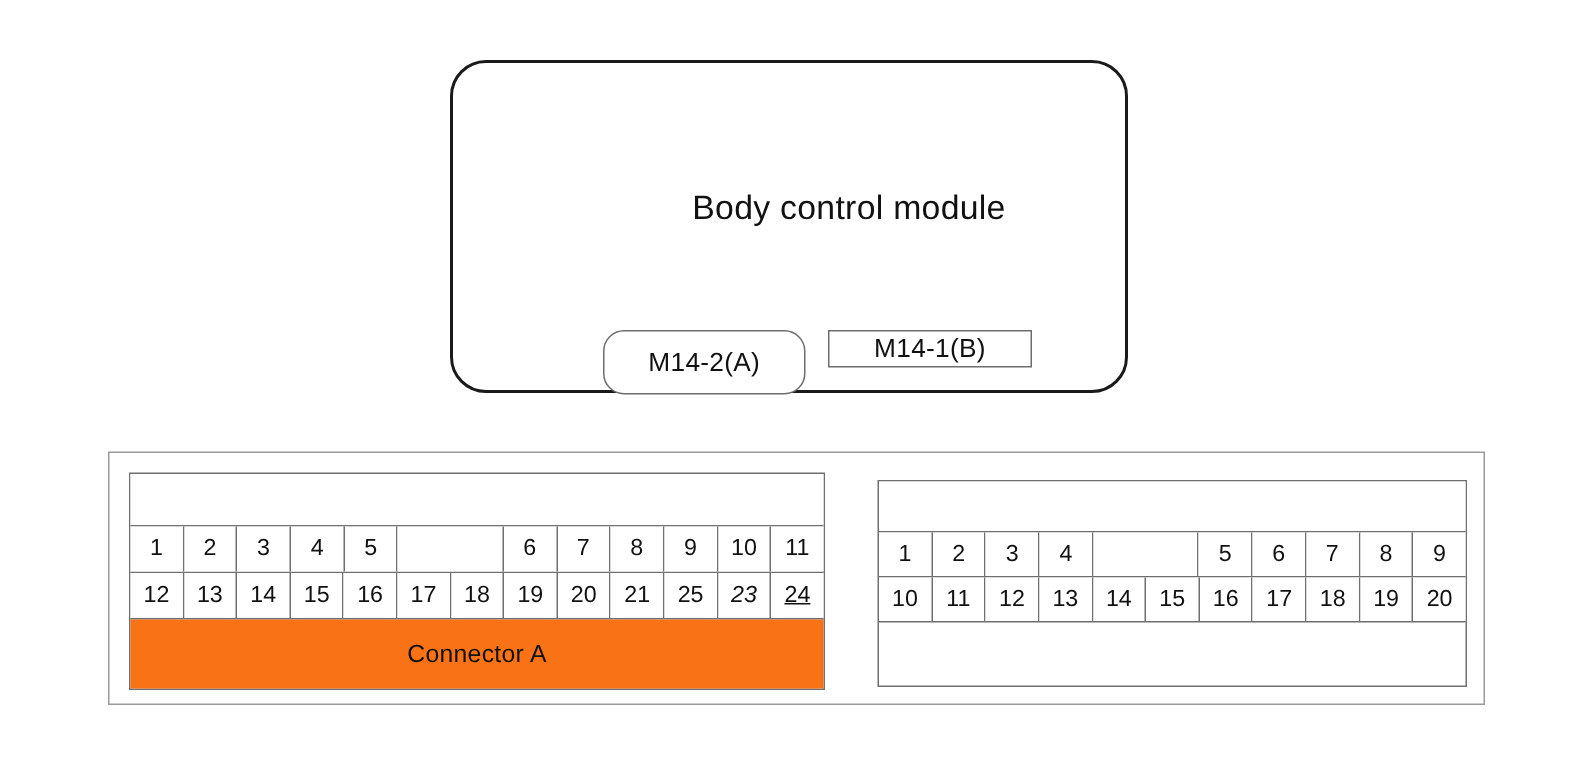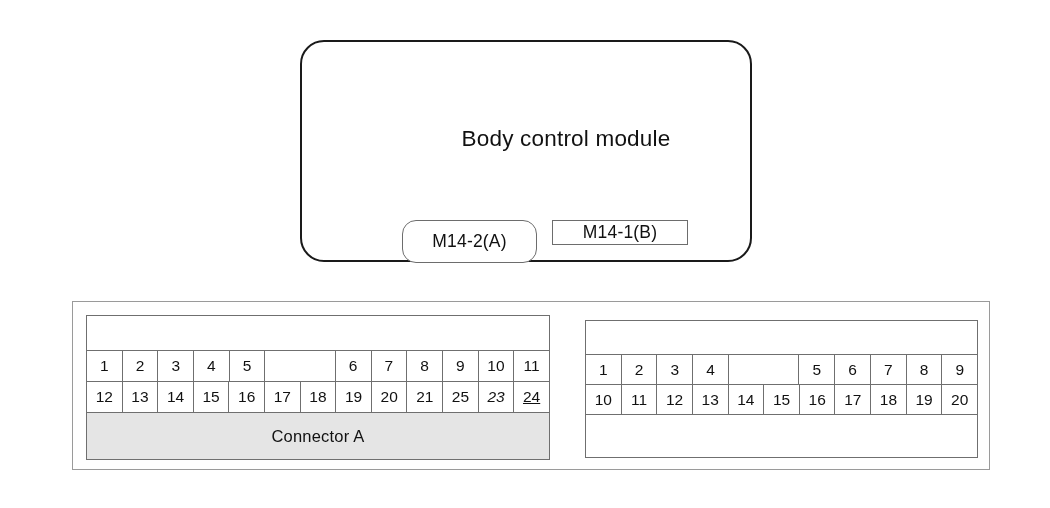--- a/index.html
+++ b/index.html
@@ -116,21 +116,21 @@
   .pin-cell:last-child { border-right: none; }
   .pin-cell.empty { color: transparent; }
 
   .label-band {
     flex: 1 1 auto;
     display: flex;
     align-items: center;
     justify-content: center;
     font-size: 16.5px;
     color: #111111;
-    background: #e5e5e5;
+    background: #f97316;
     letter-spacing: .2px;
     white-space: nowrap;
   }
 </style>
 </head>
 <body>
 
 <div id="canvas">
 
   <div class="module-box"></div>

